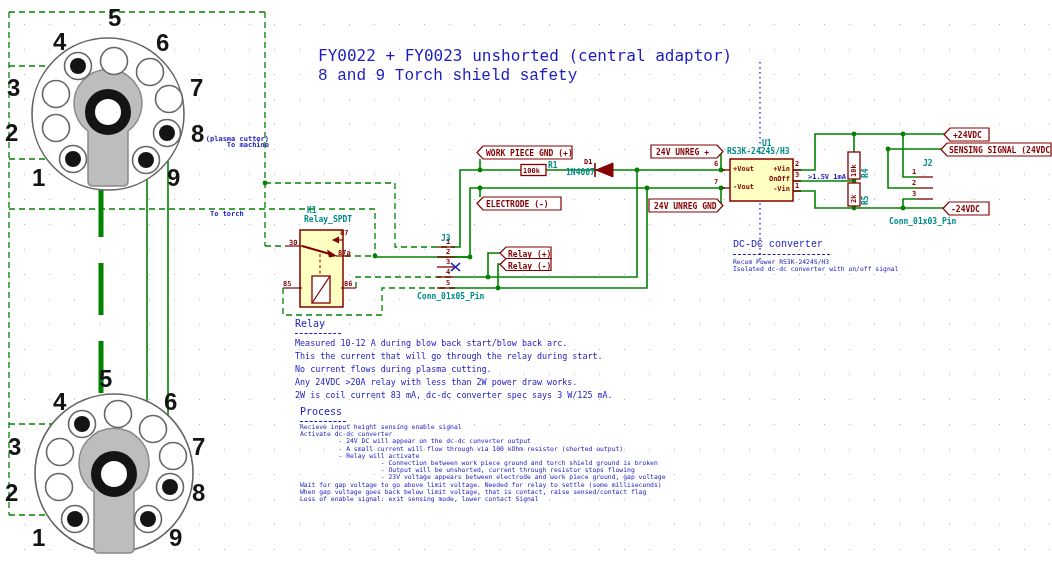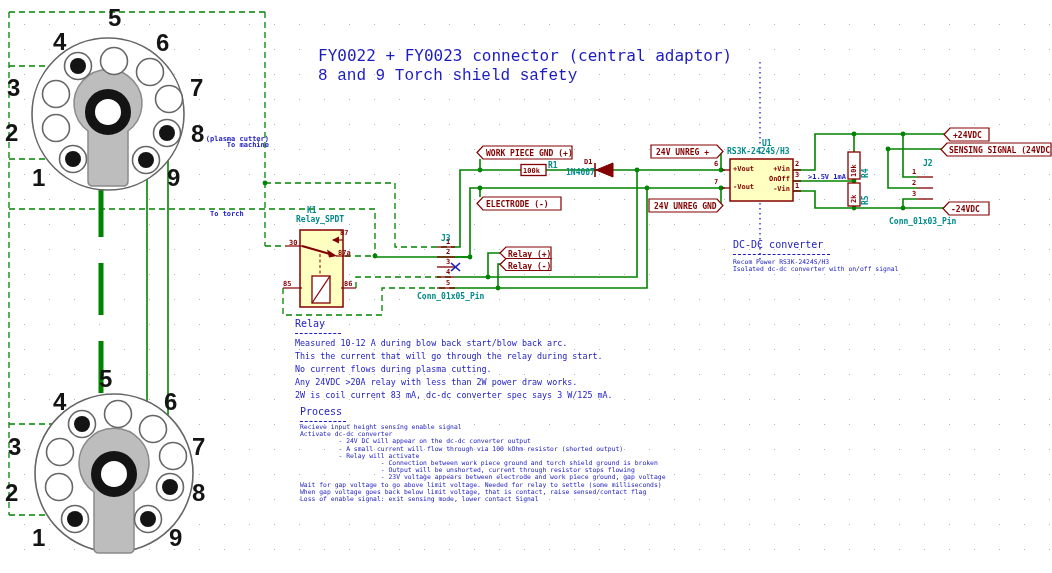--- a/index.html
+++ b/index.html
@@ -211,21 +211,21 @@
     <polygon points="477,203.5 483,197 561,197 561,210 483,210"></polygon>
     <polygon points="649,199 717,199 723,205.5 717,212 649,212"></polygon>
     <polygon points="500,253 506,247 551,247 551,259 506,259"></polygon>
     <polygon points="500,264.5 506,258.5 551,258.5 551,270.5 506,270.5"></polygon>
     <polygon points="944,134.5 950,128 989,128 989,141 950,141"></polygon>
     <polygon points="941,149.5 947,143 1051,143 1051,156 947,156"></polygon>
     <polygon points="943,208.5 949,202 989,202 989,215 949,215"></polygon>
   </g>
 </svg>
 
-<div class="abs title-line" style="left:318px;top:46px;">FY0022 + FY0023 connector (central adaptor)</div>
+<div class="abs title-line" style="left:318px;top:46px;">FY0022 + FY0023 unshorted (central adaptor)</div>
 <div class="abs title-line" style="left:318px;top:66px;font-family:Liberation Mono, monospace;">8 and 9 Torch shield safety</div>
 
 <div class="abs blue" style="right:783px;top:141px;">To machine</div>
 <div class="abs blue" style="right:783px;top:135px;">(plasma cutter)</div>
 <div class="abs blue" style="left:210px;top:210px;">To torch</div>
 <div class="abs blue" style="left:808px;top:173px;">&gt;1.5V 1mA</div>
 
 <div class="abs pinnum" style="left:32px;top:164px;">1</div>
 <div class="abs pinnum" style="left:5px;top:119px;">2</div>
 <div class="abs pinnum" style="left:7px;top:74px;">3</div>
@@ -240,21 +240,21 @@
 <div class="abs pinnum" style="left:5px;top:479px;">2</div>
 <div class="abs pinnum" style="left:8px;top:433px;">3</div>
 <div class="abs pinnum" style="left:53px;top:388px;">4</div>
 <div class="abs pinnum" style="left:99px;top:365px;">5</div>
 <div class="abs pinnum" style="left:164px;top:388px;">6</div>
 <div class="abs pinnum" style="left:192px;top:433px;">7</div>
 <div class="abs pinnum" style="left:192px;top:479px;">8</div>
 <div class="abs pinnum" style="left:169px;top:524px;">9</div>
 
 <div class="abs tref" style="left:307px;top:206px;">K1</div>
-<div class="abs tref" style="left:296px;top:215px;">Relay_SPDT</div>
+<div class="abs tref" style="left:304px;top:215px;">Relay_SPDT</div>
 <div class="abs dred" style="left:289px;top:239px;">30</div>
 <div class="abs dred" style="left:340px;top:229px;">87</div>
 <div class="abs dred" style="left:338px;top:249px;">87a</div>
 <div class="abs dred" style="left:283px;top:280px;">85</div>
 <div class="abs dred" style="left:344px;top:280px;">86</div>
 
 <div class="abs tref" style="left:441px;top:234px;">J3</div>
 <div class="abs tref" style="left:417px;top:292px;">Conn_01x05_Pin</div>
 <div class="abs dred" style="left:446px;top:238px;">1</div>
 <div class="abs dred" style="left:446px;top:248px;">2</div>
@@ -294,21 +294,21 @@
 <div class="abs glabel" style="left:486px;top:149px;">WORK PIECE GND (+)</div>
 <div class="abs glabel" style="left:656px;top:148px;">24V UNREG +</div>
 <div class="abs glabel" style="left:486px;top:200px;">ELECTRODE (-)</div>
 <div class="abs glabel" style="left:654px;top:202px;">24V UNREG GND</div>
 <div class="abs glabel" style="left:508px;top:250px;">Relay (+)</div>
 <div class="abs glabel" style="left:508px;top:261.5px;">Relay (-)</div>
 <div class="abs glabel" style="left:953px;top:131px;">+24VDC</div>
 <div class="abs glabel" style="left:949px;top:146px;">SENSING SIGNAL (24VDC)</div>
 <div class="abs glabel" style="left:951px;top:205px;">-24VDC</div>
 
-<div class="abs noteh" style="left:733px;top:239px;">DC-DC converter</div>
+<div class="abs noteh" style="left:733px;top:239px;font-family:Liberation Mono, monospace;">DC-DC converter</div>
 <div class="dashline" style="left:733px;top:254px;width:97px;"></div>
 <pre class="abs noteb" style="left:733px;top:259px;">Recom Power RS3K-2424S/H3
 Isolated dc-dc converter with on/off signal</pre>
 
 <div class="abs noteh" style="left:295px;top:318px;">Relay</div>
 <div class="dashline" style="left:295px;top:333px;width:46px;"></div>
 <pre class="abs noteb-lg" style="left:295px;top:337px;">Measured 10-12 A during blow back start/blow back arc.
 This the current that will go through the relay during start.
 No current flows during plasma cutting.
 Any 24VDC &gt;20A relay with less than 2W power draw works.

